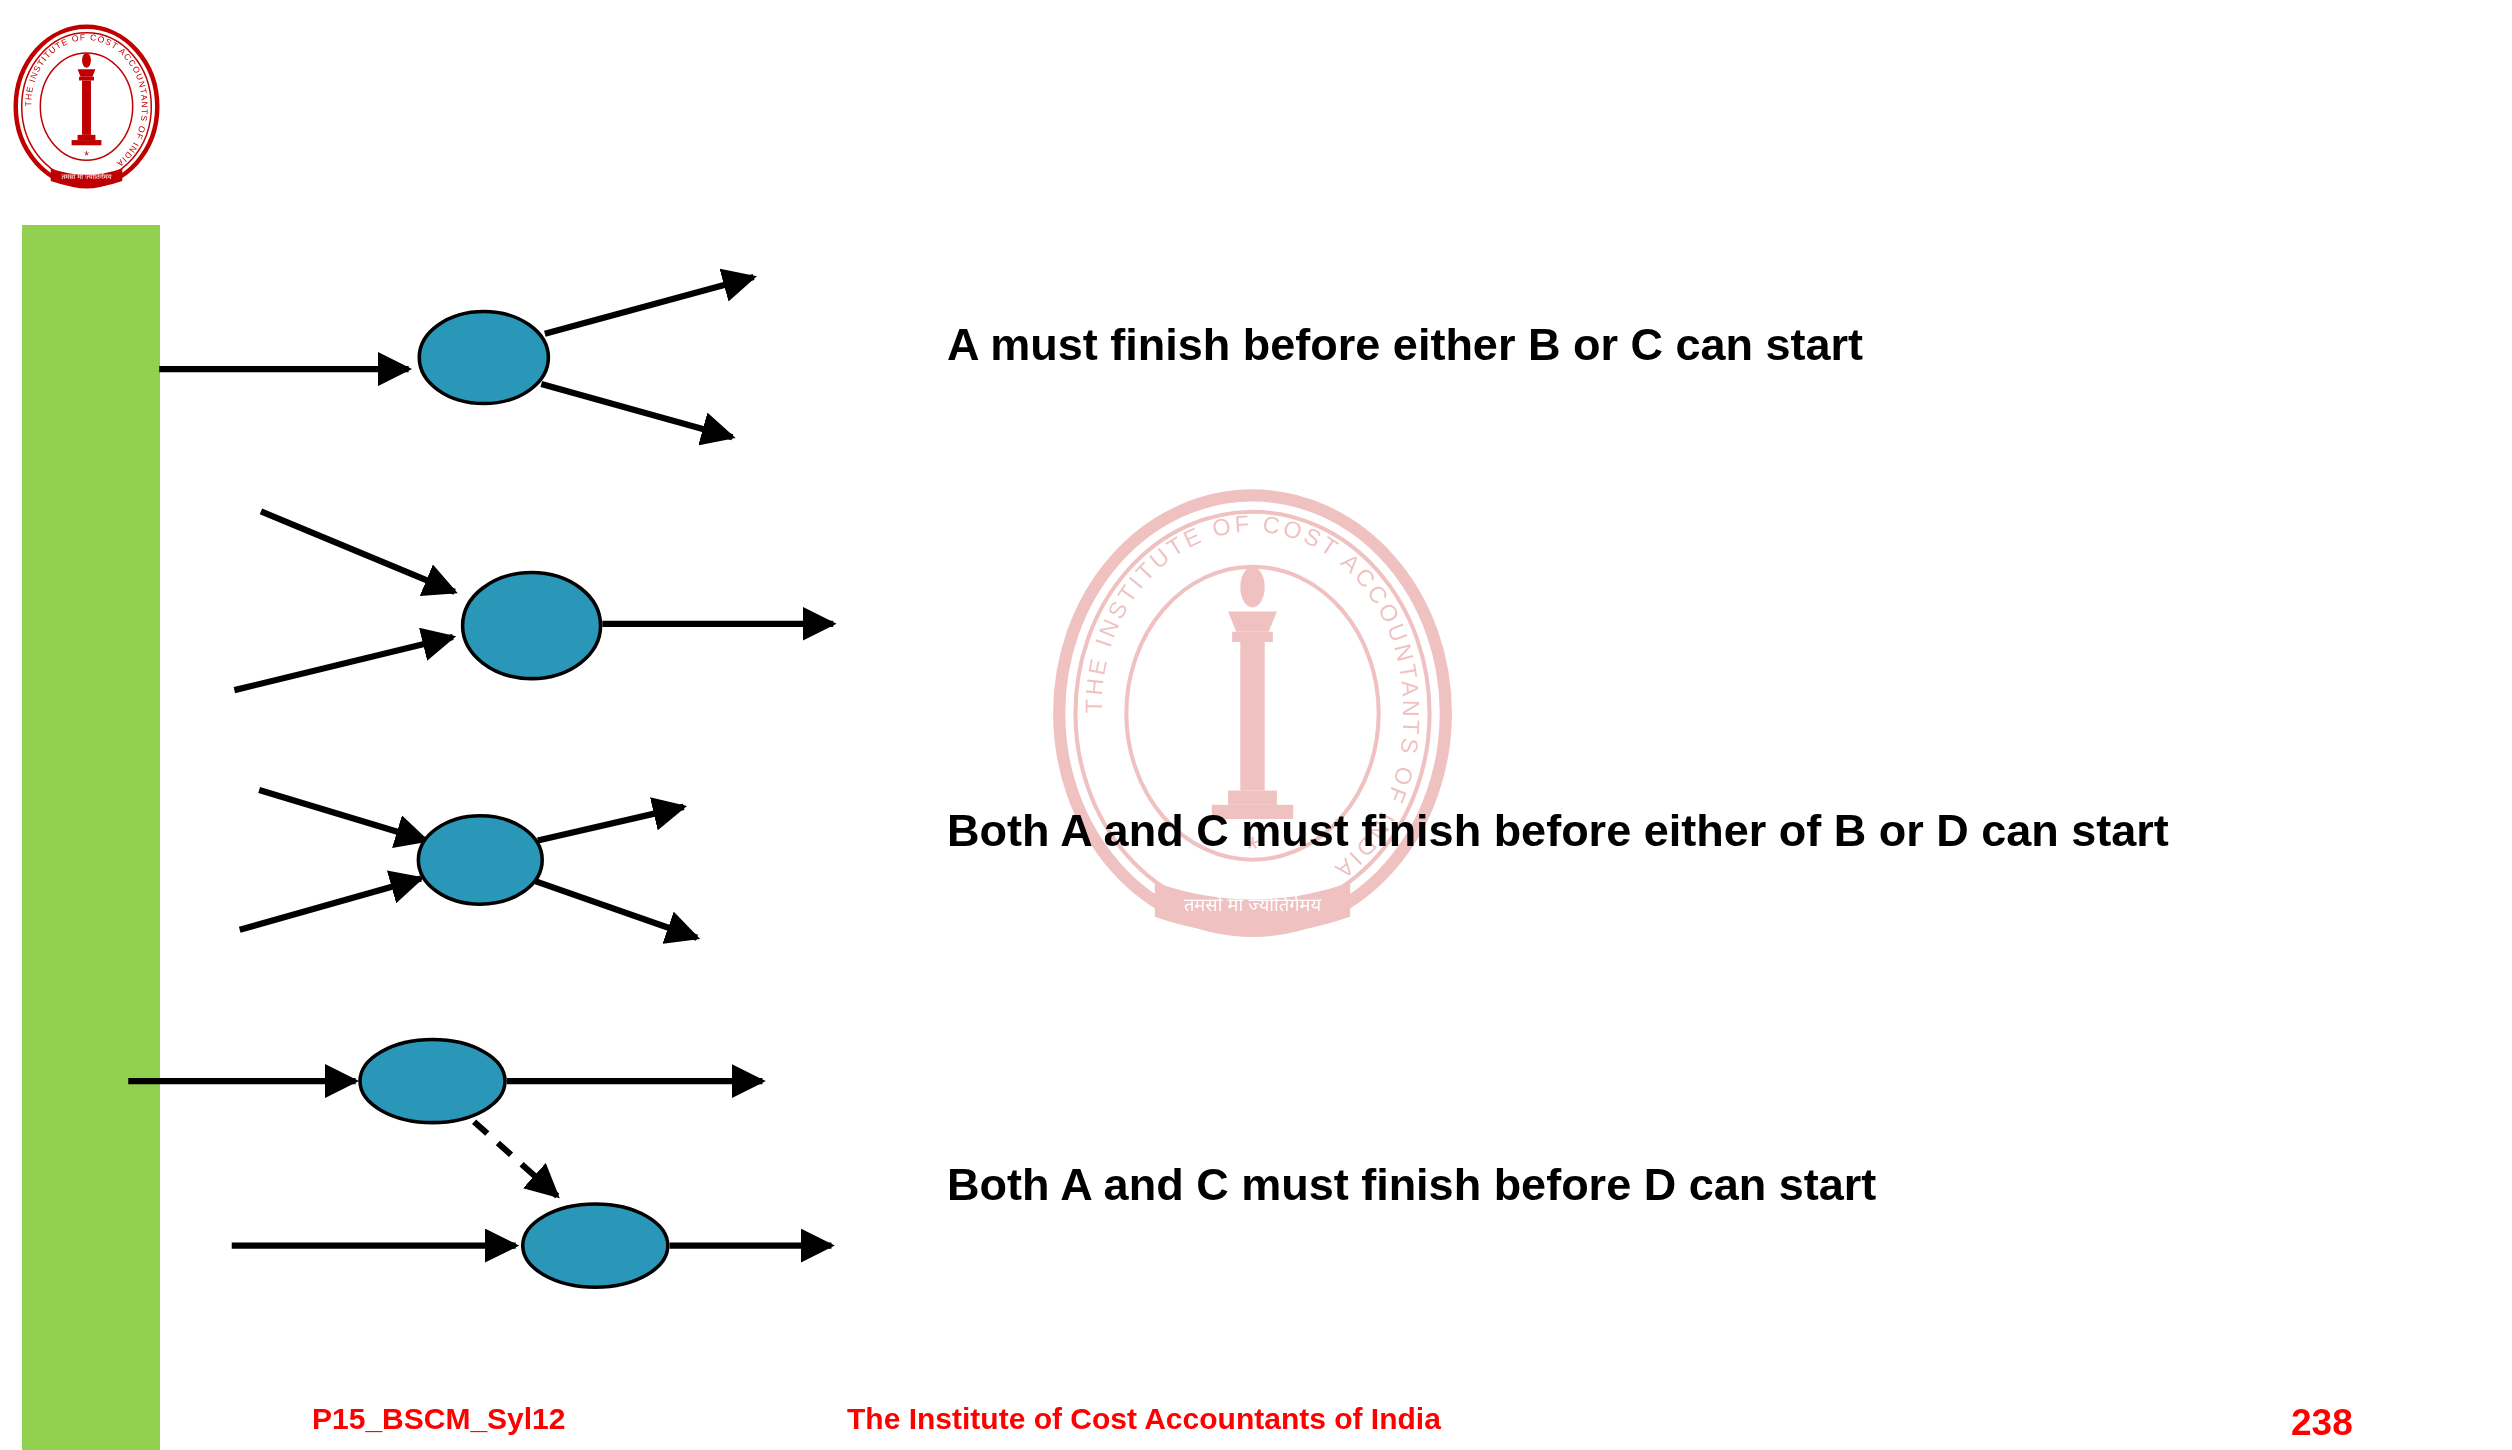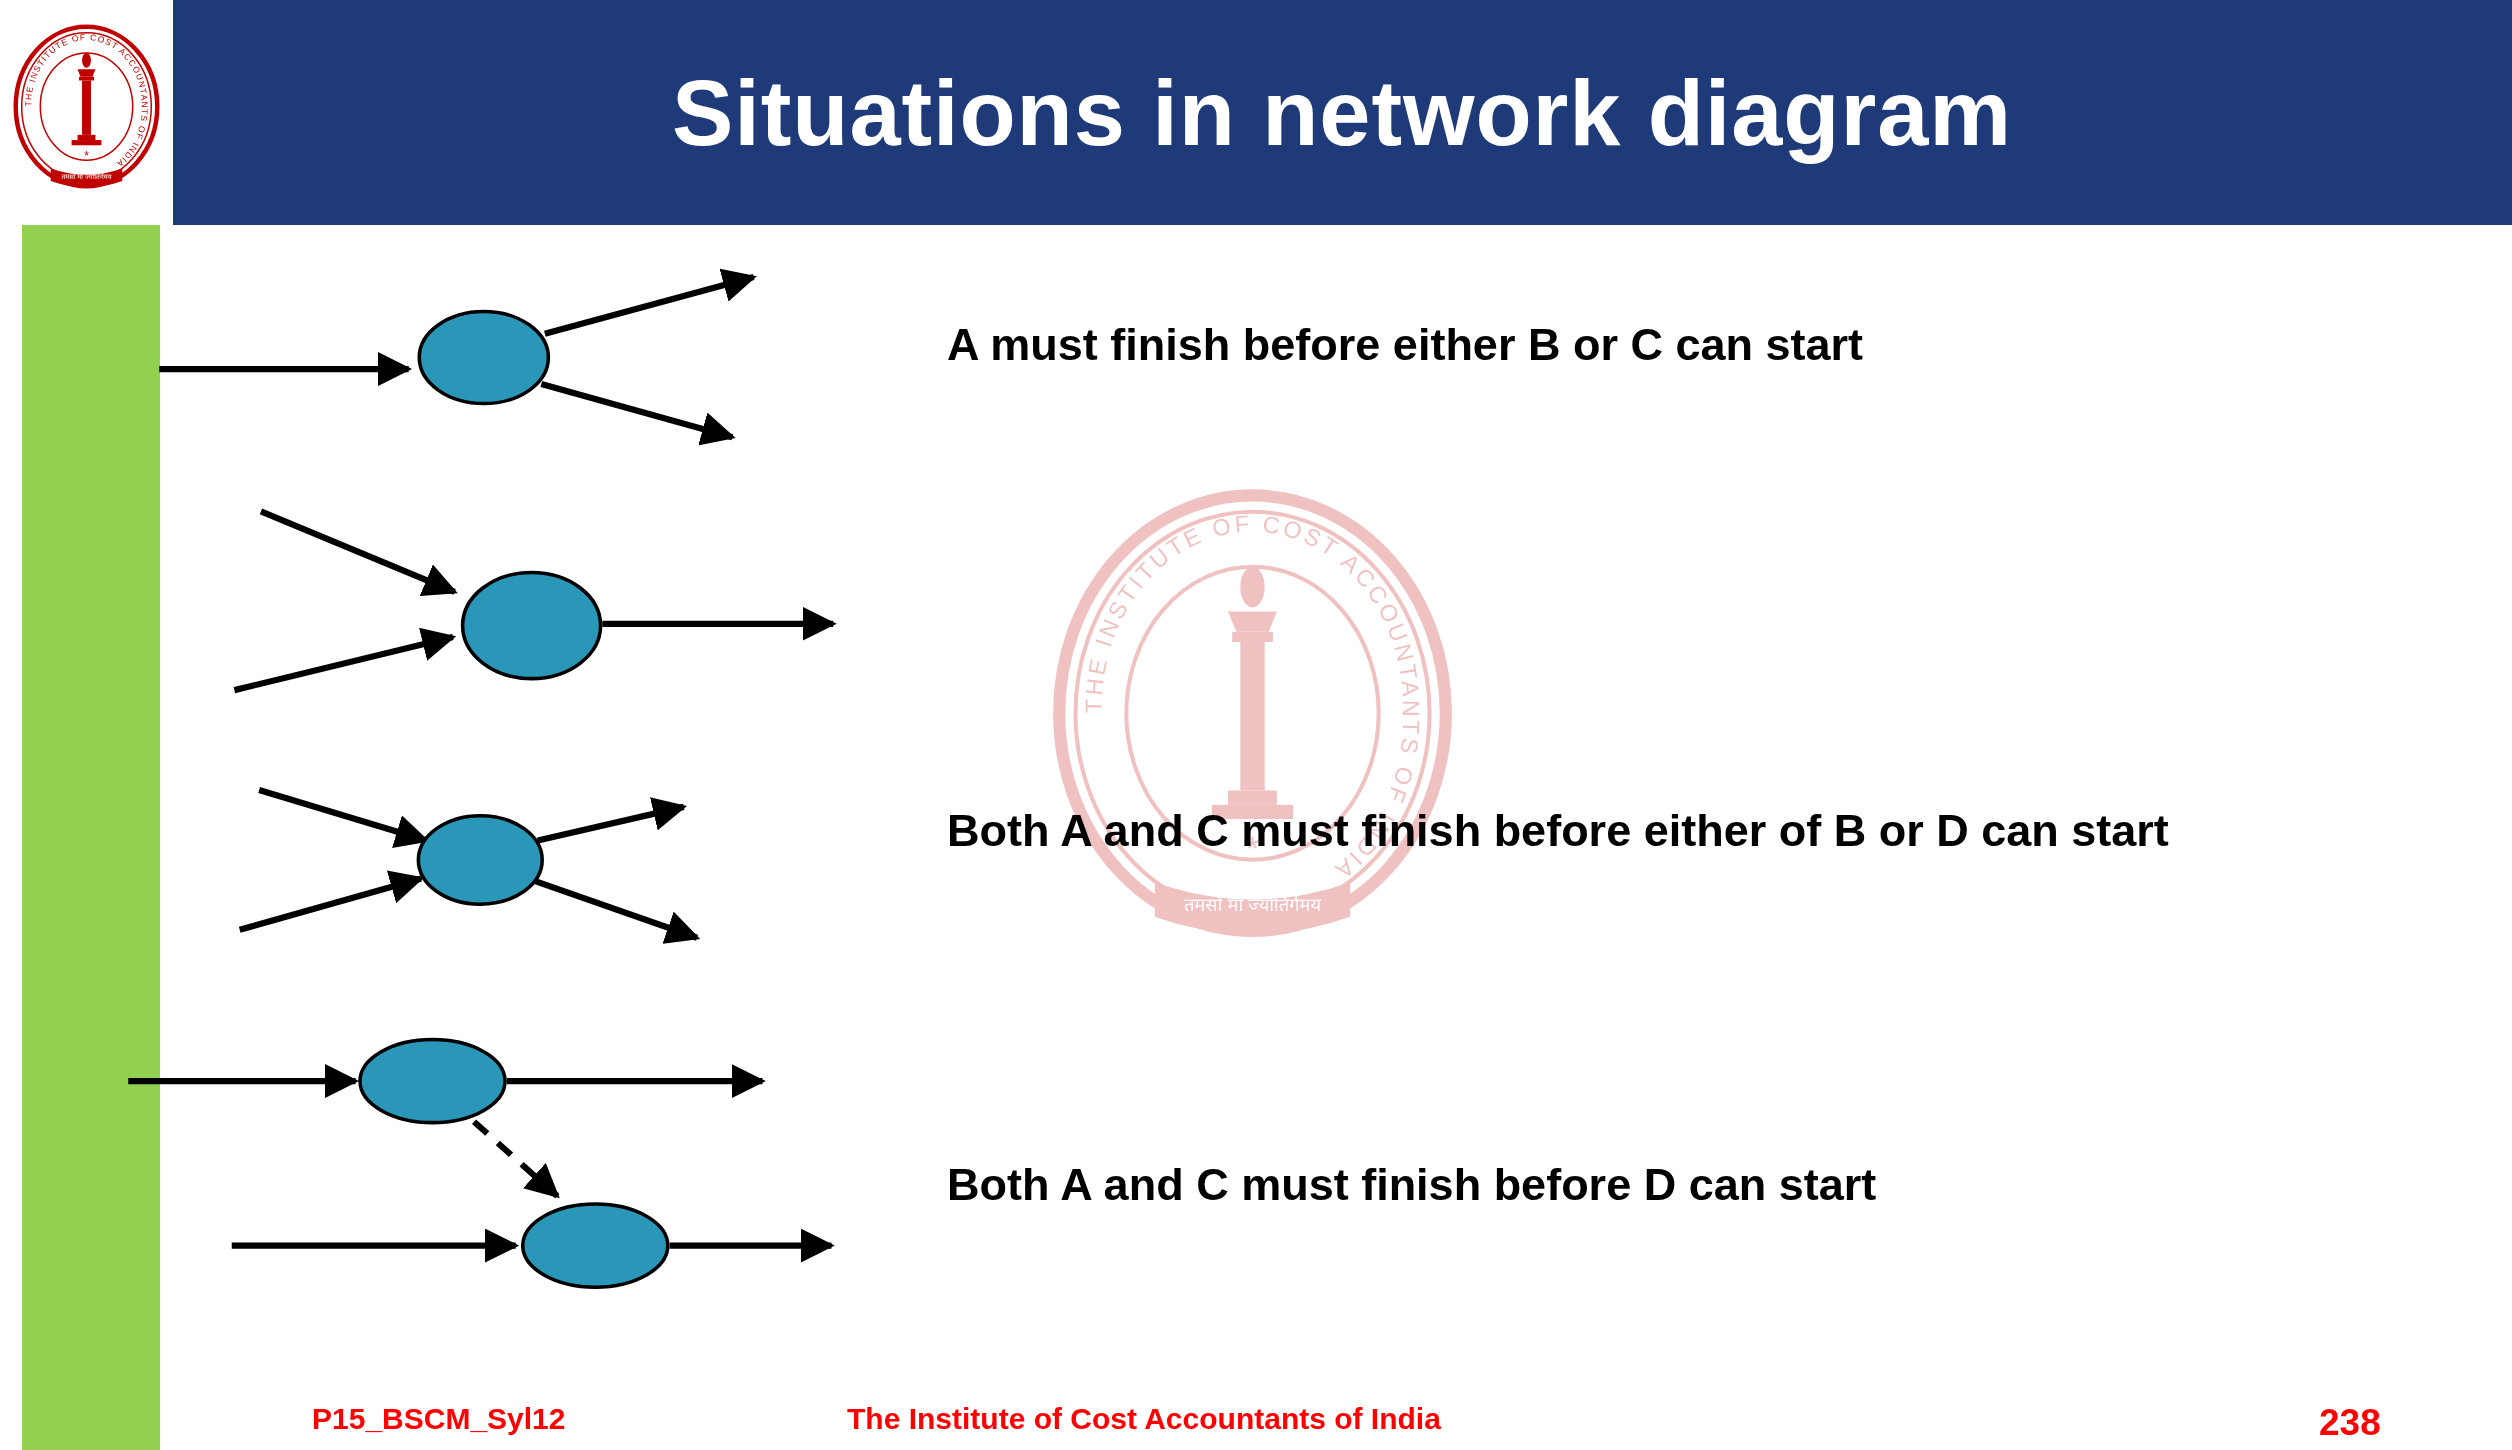--- a/index.html
+++ b/index.html
@@ -27,21 +27,21 @@
   .diagram-layer { position:absolute; left:0; top:0; width:2512px; height:1451px; }
   .arrow { stroke:var(--arrow-color,#000000); stroke-width:7; fill:none; }
   .arrow.dashed { stroke-dasharray:20 16; }
   .node { fill:var(--node-fill,#2A96B8); stroke:var(--arrow-color,#000000); stroke-width:4; }
 
   .caption { position:absolute; transform:translateY(-50%); font-weight:bold;
              font-size:45px; color:var(--caption-color,#000000); white-space:nowrap; }
 
   .footer-item { position:absolute; top:1402px; color:var(--footer-red,#FF0000);
                  font-weight:bold; font-size:30px; white-space:nowrap; }
-  .footer-page { font-size:37px;margin-left:28px; }
+  .footer-page { font-size:37px; }
 
   .emblem-ring-text { font-family:"Liberation Sans", sans-serif; letter-spacing:1.5px; }
   .hidden-defs { position:absolute; width:0; height:0; overflow:hidden; }
 </style>
 </head>
 <body>
 
 <svg class="hidden-defs" aria-hidden="true">
   <defs>
     <g id="emblem">
@@ -60,23 +60,20 @@
       <rect x="80" y="157" width="40" height="7" fill="currentColor"></rect>
       <text x="100" y="184" text-anchor="middle" font-size="16" fill="currentColor">*</text>
       <path d="M 52,195 Q 100,212 148,195 L 148,212 Q 100,229 52,212 Z" fill="currentColor"></path>
       <text x="100" y="209" text-anchor="middle" font-size="9" fill="#ffffff">तमसो मा ज्योतिर्गमय</text>
     </g>
   </defs>
 </svg>
 
 <div class="slide">
 
-  <div class="header">
-    <h1>Situations in network diagram</h1>
-  </div>
 
   <div class="logo-box">
     <svg class="logo-svg" viewBox="0 0 200 240">
       <use href="#emblem"></use>
     </svg>
   </div>
 
   <div class="green-stripe"></div>
 
   <div class="watermark">

